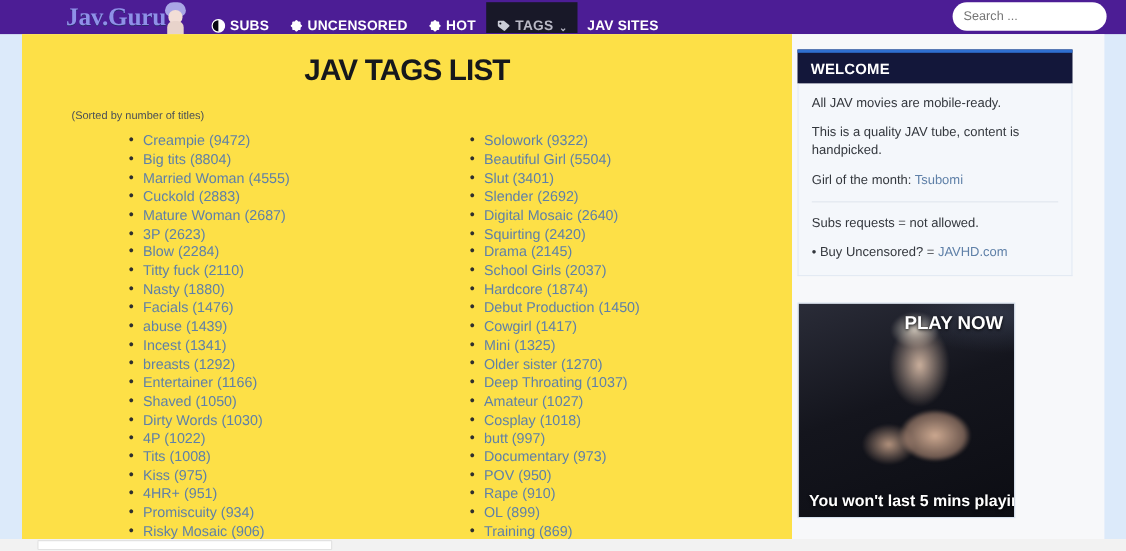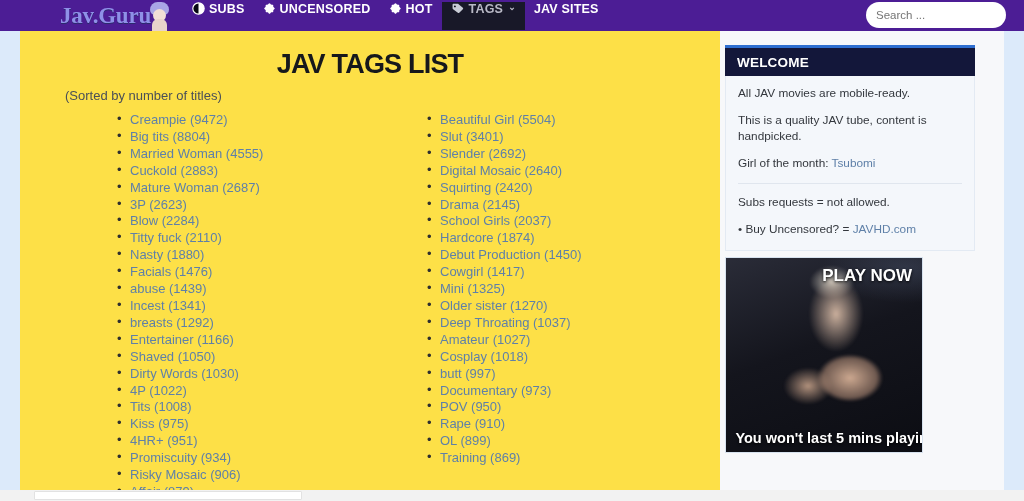--- a/index.html
+++ b/index.html
@@ -38,21 +38,21 @@
     position: absolute; left: 6px; top: 9px; width: 13px; height: 13px;
     background: #f2ded6; border-radius: 50%;
   }
   .mascot .body {
     position: absolute; left: 5px; top: 19px; width: 15px; height: 12px;
     background: #e8d3cb; border-radius: 6px 6px 0 0;
   }
 
   .nav { display: flex; align-items: center; margin-left: 10px; height: 31px; }
   .nav-item {
-    display: flex; align-items: flex-start; gap: 4px;
+    display: flex; align-items: flex-end; gap: 4px;
     height: 28px; padding: 0 9px;
     color: #ffffff; font-size: 12.5px; font-weight: bold;
     letter-spacing: 0.2px; white-space: nowrap; cursor: pointer;
   }
   .nav-item.active { background: #181828; color: #b9b9c6; }
   .nav-ico { display: inline-block; line-height: 0; }
   .nav-ico svg { display: block; }
   .chev { font-size: 9px; margin-left: 1px; }
 
   .search-box {
@@ -77,22 +77,22 @@
     position: absolute; left: 0; top: 0; width: 700px; height: 470px;
     background: #fde047;
   }
   .page-title {
     text-align: center; margin-top: 18px;
     font-family: "Liberation Sans", sans-serif;
     font-size: 27px; font-weight: bold; color: #16181c;
     letter-spacing: -0.8px;
   }
   .subtitle {
-    margin: 8px 0 0 45px;
-    font-size: 13px; color: #4a4f57;
+    margin: 20px 0 0 45px;
+    font-size: 10px; color: #4a4f57;
   }
   .tag-cols {
     display: flex; margin-top: 9px;
   }
   .tag-col { width: 320px; }
   .tag-col ul { list-style: none; }
   .tag-col li {
     position: relative; padding-left: 20px;
     line-height: 16.9px; font-size: 13px;
   }
@@ -103,21 +103,21 @@
   .tag-col li a {
     color: #5f80a8; text-decoration: none; cursor: pointer;
   }
   .tag-col.c1 { margin-left: 90px; }
   .tag-col.c2 { margin-left: 10px; }
 
   
   .sidebar {
     position: absolute; left: 705px; top: 14px; width: 250px;
   }
-  .widget { margin-bottom: 6px; }
+  .widget { margin-bottom: 24px; }
   .widget-head {
     background: #13173a; color: #ffffff;
     font-size: 13.5px; font-weight: bold; letter-spacing: 0.2px;
     padding: 7px 10px 6px 12px;
     border-top: 3px solid #2f6fd0;
   }
   .widget-body {
     background: #f4f7fb; border: 1px solid #e3eaf3; border-top: none;
     padding: 10px 12px 12px 12px;
   }
@@ -265,20 +265,21 @@
               <li><a href="#">Tits (1008)</a></li>
               <li><a href="#">Kiss (975)</a></li>
               <li><a href="#">4HR+ (951)</a></li>
               <li><a href="#">Promiscuity (934)</a></li>
               <li><a href="#">Risky Mosaic (906)</a></li>
               <li><a href="#">Affair (879)</a></li>
             </ul>
         </div>
         <div class="tag-col c2">
           <ul id="col2">
+              <li><a href="#">Solowork (9322)</a></li>
               <li><a href="#">Beautiful Girl (5504)</a></li>
               <li><a href="#">Slut (3401)</a></li>
               <li><a href="#">Slender (2692)</a></li>
               <li><a href="#">Digital Mosaic (2640)</a></li>
               <li><a href="#">Squirting (2420)</a></li>
               <li><a href="#">Drama (2145)</a></li>
               <li><a href="#">School Girls (2037)</a></li>
               <li><a href="#">Hardcore (1874)</a></li>
               <li><a href="#">Debut Production (1450)</a></li>
               <li><a href="#">Cowgirl (1417)</a></li>

